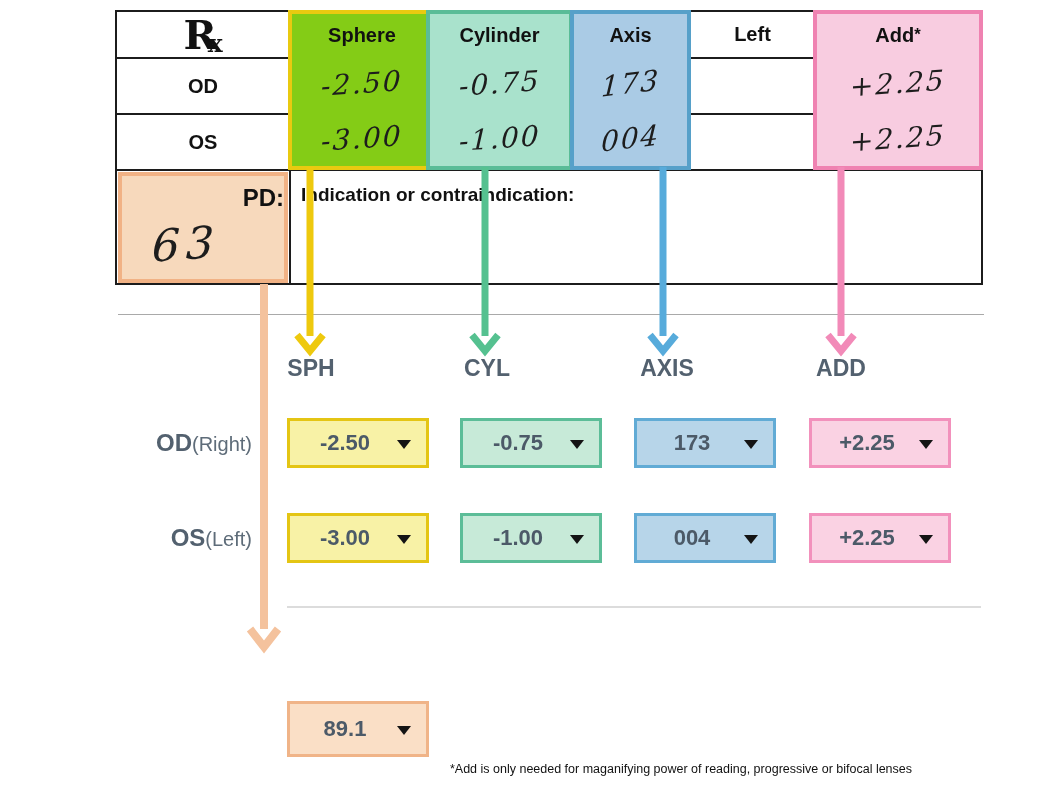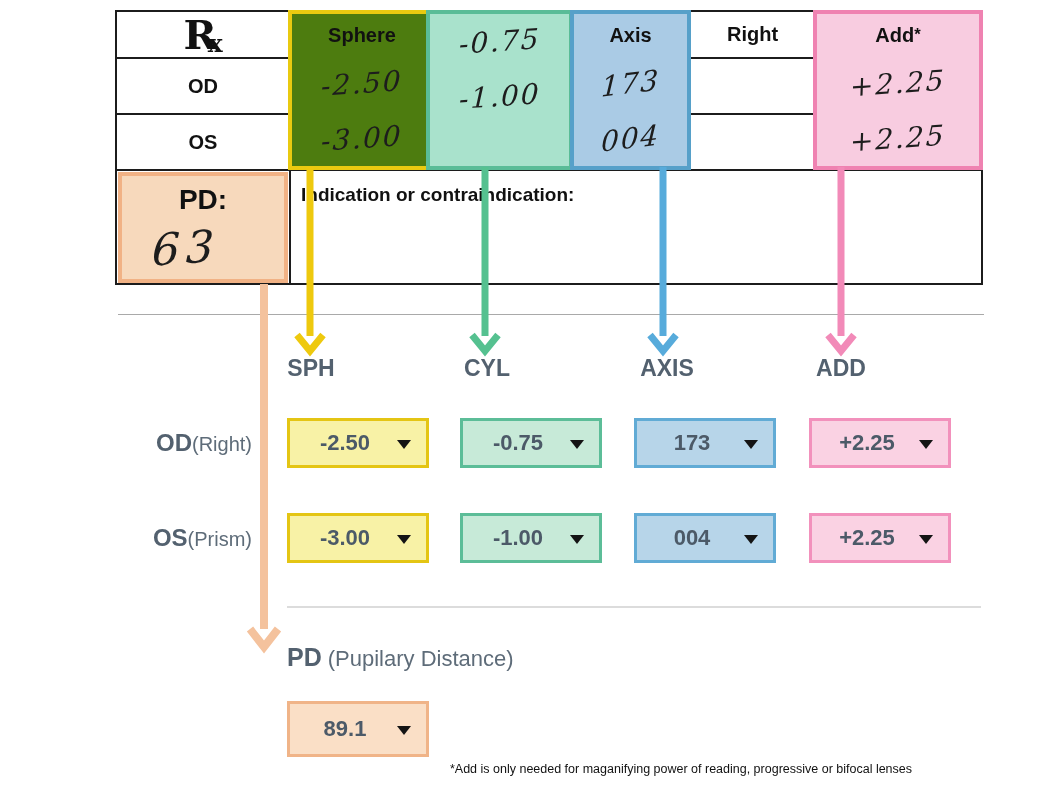--- a/index.html
+++ b/index.html
@@ -23,30 +23,30 @@
   .cell { display:flex; align-items:center; justify-content:center; z-index:3; color:#111; }
   .cell.head { font-weight:bold; font-size:20px; }
   .cell.rowlab { font-weight:bold; font-size:20px; }
 
   .rx-r { font-family:"DejaVu Serif", serif; font-weight:bold; font-size:40px; line-height:1; }
   .rx-x { font-family:"DejaVu Serif", serif; font-weight:bold; font-size:25px; line-height:1; margin-left:-9px; margin-top:18px; }
 
   .colblock { top:10px; height:160px; border-style:solid; border-width:4px; z-index:4; display:flex; flex-direction:column; }
   .colblock .cb-head { height:42px; display:flex; align-items:center; justify-content:center; font-weight:bold; font-size:20px; color:#111; }
   .colblock .cb-val { height:55px; display:flex; align-items:center; justify-content:center; }
-  .cb-sphere { left:288px; width:148px; background:#4d7c0f; border-color:#e9ca10; }
+  .cb-sphere { left:288px; width:148px; background:#84cc16; border-color:#e9ca10; }
   .cb-cyl    { left:426px; width:147px; background:#a9e2cc; border-color:#5abc97; }
   .cb-axis   { left:570px; width:121px; background:#aacbe5; border-color:#56a0c9; }
   .cb-add    { left:813px; width:170px; background:#f8cce0; border-color:#ef82b1; }
 
   .hw { font-family:"DejaVu Serif", serif; font-style:italic; color:#1d1d1d; font-size:28px; letter-spacing:2px; transform:rotate(-4deg) skewX(-6deg); white-space:nowrap; }
   .hw.sm-rot { transform:rotate(-7deg) skewX(-10deg); }
 
   .pd-box { left:118px; top:172px; width:170px; height:111px; background:#f7d9bc; border:4px solid #f1b285; z-index:4; }
-  .pd-box .pd-lab { text-align:center; font-weight:bold; font-size:28px; color:#111; margin-top:8px; }
+  .pd-box .pd-lab { text-align:right; font-weight:bold; font-size:24px; color:#111; margin-top:8px; }
   .pd-box .pd-val { font-size:44px; margin:4px 0 0 30px; letter-spacing:6px; }
 
   .indication { left:301px; top:184px; font-weight:bold; font-size:19px; color:#111; z-index:3; }
 
   
   .sep1 { left:118px; top:314px; width:866px; height:1px; background:#a9a9a9; z-index:2; }
   .sep2 { left:287px; top:606px; width:694px; height:2px; background:#dcdcdc; z-index:2; }
 
   
   .arrows { left:0; top:0; width:1050px; height:786px; z-index:6; pointer-events:none; }
@@ -98,34 +98,35 @@
   <div class="abs gl hl" style="top:113px;"></div>
   <div class="abs gl hl" style="top:169px;"></div>
 
   <div class="abs cell" style="left:117px; top:12px; width:172px; height:45px;">
     <span class="rx-r">R</span>
       <span class="rx-x">x</span>
   </div>
   <div class="abs cell rowlab" style="left:117px; top:59px; width:172px; height:54px;">OD</div>
   <div class="abs cell rowlab" style="left:117px; top:115px; width:172px; height:54px;">OS</div>
 
-  <div class="abs cell head" style="left:691px; top:12px; width:123px; height:44px;">Right</div>
+  <div class="abs cell head" style="left:691px; top:12px; width:123px; height:44px;">Left</div>
   <div class="abs cell" style="left:691px; top:59px; width:123px; height:54px;"></div>
   <div class="abs cell" style="left:691px; top:115px; width:123px; height:54px;"></div>
 
   <div class="abs colblock cb-sphere">
     <div class="cb-head">Sphere</div>
     <div class="cb-val">
         <span class="hw">-2.50</span>
       </div>
     <div class="cb-val">
         <span class="hw">-3.00</span>
       </div>
   </div>
   <div class="abs colblock cb-cyl">
+    <div class="cb-head">Cylinder</div>
     <div class="cb-val">
         <span class="hw">-0.75</span>
       </div>
     <div class="cb-val">
         <span class="hw">-1.00</span>
       </div>
   </div>
   <div class="abs colblock cb-axis">
     <div class="cb-head">Axis</div>
     <div class="cb-val">
@@ -199,42 +200,39 @@
   <div class="abs dd dd-axis row-od c3">
     <span class="dd-val">173</span>
     <span class="caret"></span>
   </div>
   <div class="abs dd dd-add row-od c4">
     <span class="dd-val">+2.25</span>
     <span class="caret"></span>
   </div>
 
   <div class="abs eyelab lab-os">
-    <span class="big">OS</span><span class="small">(Prism)</span>
+    <span class="big">OS</span><span class="small">(Left)</span>
   </div>
   <div class="abs dd dd-sph row-os c1">
     <span class="dd-val">-3.00</span>
     <span class="caret"></span>
   </div>
   <div class="abs dd dd-cyl row-os c2">
     <span class="dd-val">-1.00</span>
     <span class="caret"></span>
   </div>
   <div class="abs dd dd-axis row-os c3">
     <span class="dd-val">004</span>
     <span class="caret"></span>
   </div>
   <div class="abs dd dd-add row-os c4">
     <span class="dd-val">+2.25</span>
     <span class="caret"></span>
   </div>
 
-  <div class="abs pd-header">
-    <span class="big">PD</span><span class="small">(Pupilary Distance)</span>
-  </div>
   <div class="abs dd dd-pd dd-pd-pos">
     <span class="dd-val">89.1</span>
     <span class="caret"></span>
   </div>
 
   <div class="abs footnote">*Add is only needed for maganifying power of reading, progressive or bifocal lenses</div>
 
 </div>
 
 </body></html>

